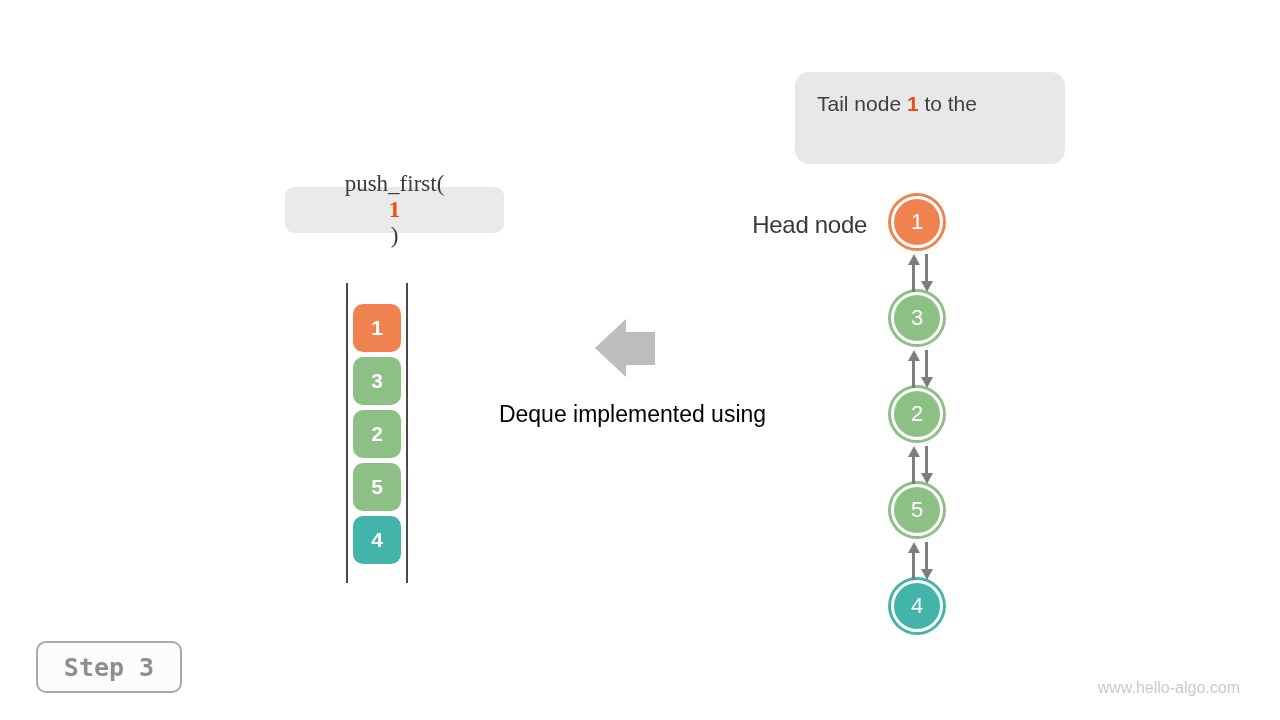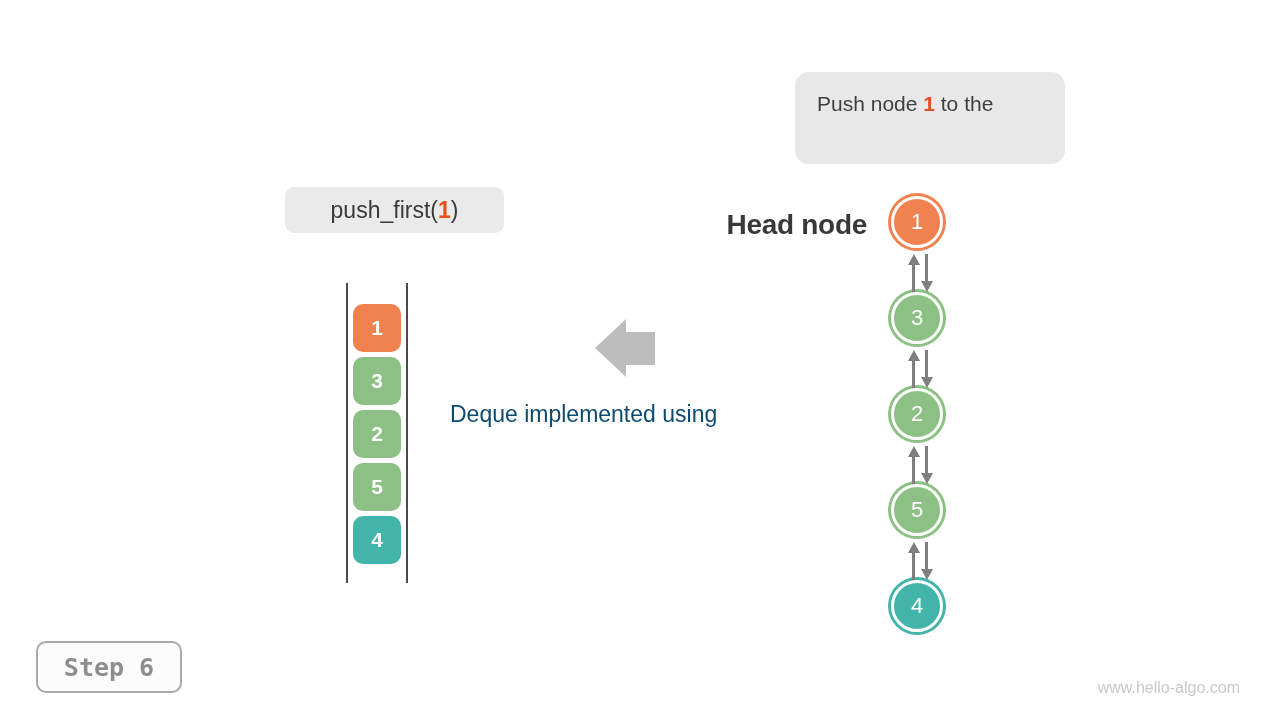--- a/index.html
+++ b/index.html
@@ -29,24 +29,25 @@
   .hl { color: #E6511D; font-weight: 700; }
 
   
   .code-label {
     position: absolute;
     left: 285px; top: 187px;
     width: 219px; height: 46px;
     background: #EAEAEA;
     border-radius: 9px;
     display: flex; align-items: center; justify-content: center;
-    font-family: Liberation Sans, sans-serif;
+    font-family: Liberation Serif, serif;
     font-size: 23px;
     color: #3A3A3A;
     white-space: pre;
+    flex-direction: column;
   }
 
   
   .deque-track {
     position: absolute;
     left: 346px; top: 283px;
     width: 62px; height: 300px;
   }
   .track-line {
     position: absolute; top: 0; bottom: 0;
@@ -79,24 +80,24 @@
     left: 625px; top: 332px;
     width: 30px; height: 33px;
     background: #BDBDBD;
   }
 
   
   .caption {
     position: absolute;
     left: 450px; top: 399px;
     width: 365px;
-    text-align: left;
+    text-align: center;
     font-size: 23px;
     line-height: 30px;
-    color: #0c4a6e;
+    color: #000000;
   }
 
   
   .node {
     position: absolute;
     left: 891px;
     width: 52px; height: 52px;
     border-radius: 50%;
     border: 3px solid #ffffff;
     display: flex; align-items: center; justify-content: center;
@@ -131,21 +132,21 @@
     width: 0; height: 0;
     border-left: 6px solid transparent;
     border-right: 6px solid transparent;
     border-top: 11px solid #7E7E7E;
   }
 
   .node-label {
     position: absolute;
     left: 600px; width: 267px;
     text-align: right;
-    font-size: 28px; font-weight: 700;
+    font-size: 24px; font-weight: 400;
     letter-spacing: -0.3px;
     color: #383838;
     line-height: 26px;
   }
   .node-label.head { top: 212px; }
   .node-label.tail { top: 597px; }
 
   
   .step-badge {
     position: absolute;
@@ -169,21 +170,21 @@
     font-size: 16px;
     color: #C9C9C9;
   }
 </style>
 </head>
 <body>
 
 <div class="canvas">
 
   <div class="callout">
-    <span>Push node </span><span class="hl">1</span><span> to the</span><br>
+    <span>Tail node </span><span class="hl">1</span><span> to the</span><br>
   </div>
 
   <div class="code-label">
     <span>push_first(</span><span class="hl">1</span><span>)</span>
   </div>
 
   <div class="deque-track">
     <div class="track-line left"></div>
     <div class="track-line right"></div>
     <div class="cell orange" style="top:21px">1</div>
@@ -226,17 +227,17 @@
     <div class="c-down-line"></div>
     <div class="c-down-head"></div>
   </div>
   <div class="connector" style="top:542px">
     <div class="c-up-line"></div>
     <div class="c-up-head"></div>
     <div class="c-down-line"></div>
     <div class="c-down-head"></div>
   </div>
 
-  <div class="step-badge">Step 6</div>
+  <div class="step-badge">Step 3</div>
 
   <div class="watermark">www.hello-algo.com</div>
 
 </div>
 
 </body></html>

